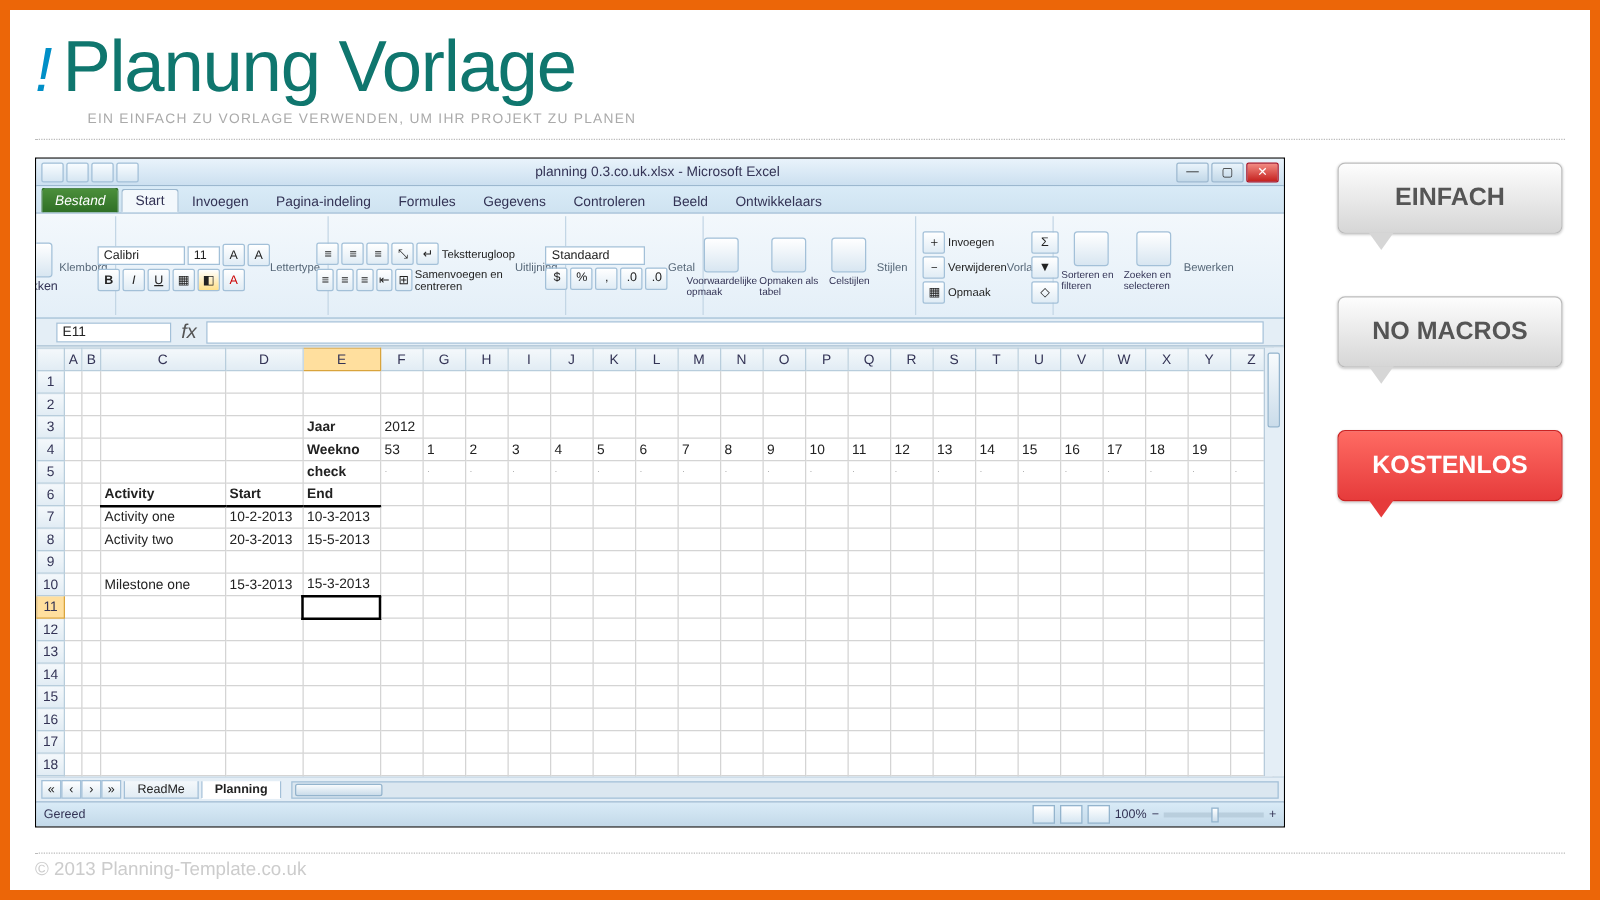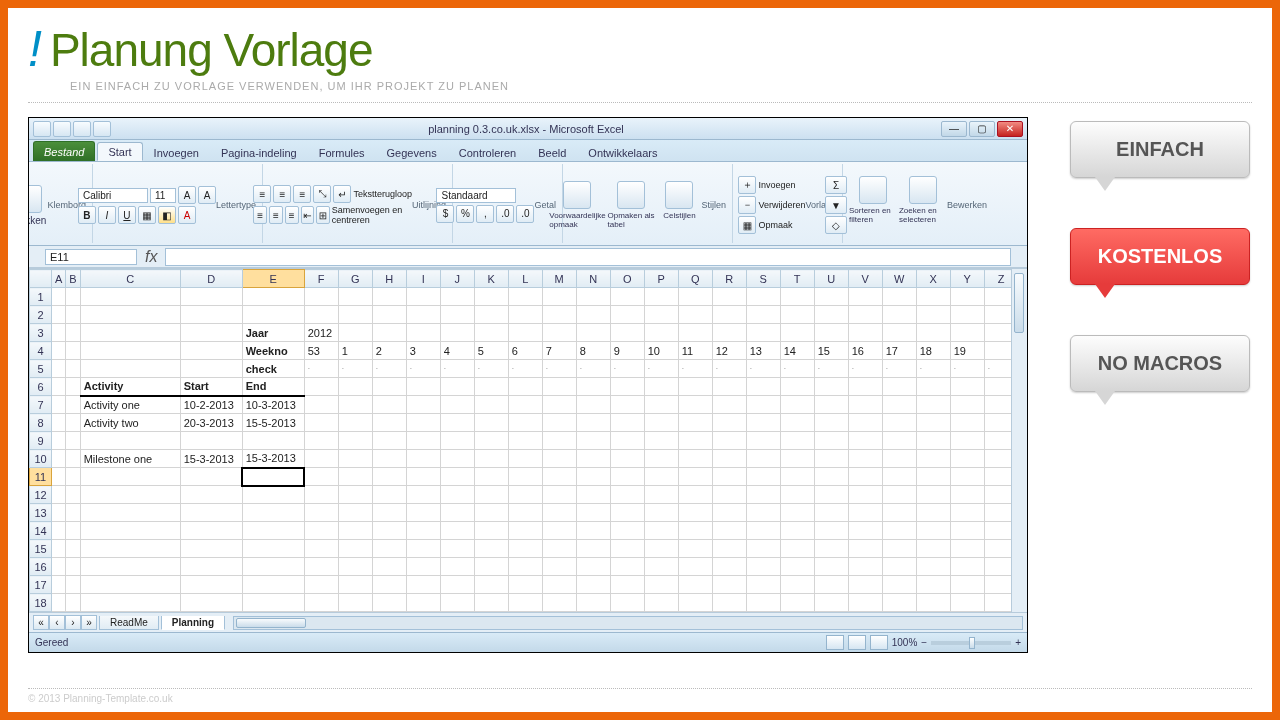--- a/index.html
+++ b/index.html
@@ -16,21 +16,21 @@
     display: flex;
     flex-direction: column;
     height: 100%;
   }
   .header {
     display: flex;
     align-items: baseline;
     gap: 8px;
   }
   .header .bang { color: #008fc7; font-size: 50px; font-weight: 300; font-style: italic; }
-  .header .title { color: #4d7c0f; font-size: 46px; font-weight: 300; letter-spacing: -1px; }
+  .header .title { color: #0f766e; font-size: 58px; font-weight: 300; letter-spacing: -1px; }
   .header-sub { color: #aaa; font-size: 11px; letter-spacing: 1px; margin: 2px 0 4px 42px; }
   .dotline {
     border: none;
     border-top: 1px dotted #bbb;
     margin: 6px 0 14px 0;
   }
   .main {
     display: flex;
     gap: 40px;
     flex: 1;
@@ -162,21 +162,21 @@
     border:10px solid transparent; border-top:14px solid #d6d6d6; border-bottom:none;
   }
   .speech.red {
     background:linear-gradient(#ff6b63,#e63b3b);
     border:1px solid #c22; color:#fff;
   }
   .speech.red::after{ border-top-color:#e63b3b; }
   .footer-dot {
     border:none; border-top:1px dotted #bbb; margin-top:10px;
   }
-  .copyright { font-size:10px; color:#ccc; margin-top:4px; }
+  .copyright { font-size:15px; color:#ccc; margin-top:4px; }
   
   .vscroll{ position:absolute; right:0; top:0; bottom:0; width:16px; background:#e4eef6; border-left:1px solid #b7cbdb;}
   .vscroll .vthumb{ position:absolute; top:4px; left:2px; width:10px; height:60px; background:linear-gradient(#f8fbfd,#cadcea); border:1px solid #94b4cd; border-radius:2px;}
 </style>
 </head>
 <body>
 
 <div class="page">
   <div class="header">
     <span class="bang">!</span>
@@ -975,20 +975,20 @@
           <div class="track">
               <div class="knob"></div>
             </div>
           <span>+</span>
         </div>
       </div>
     </div>
 
     <div class="badges">
       <div class="speech">EINFACH</div>
+      <div class="speech">NO MACROS</div>
       <div class="speech red">KOSTENLOS</div>
-      <div class="speech">NO MACROS</div>
     </div>
   </div>
 
   <hr class="footer-dot">
   <div class="copyright">© 2013 Planning-Template.co.uk</div>
 </div>
 
 </body></html>

